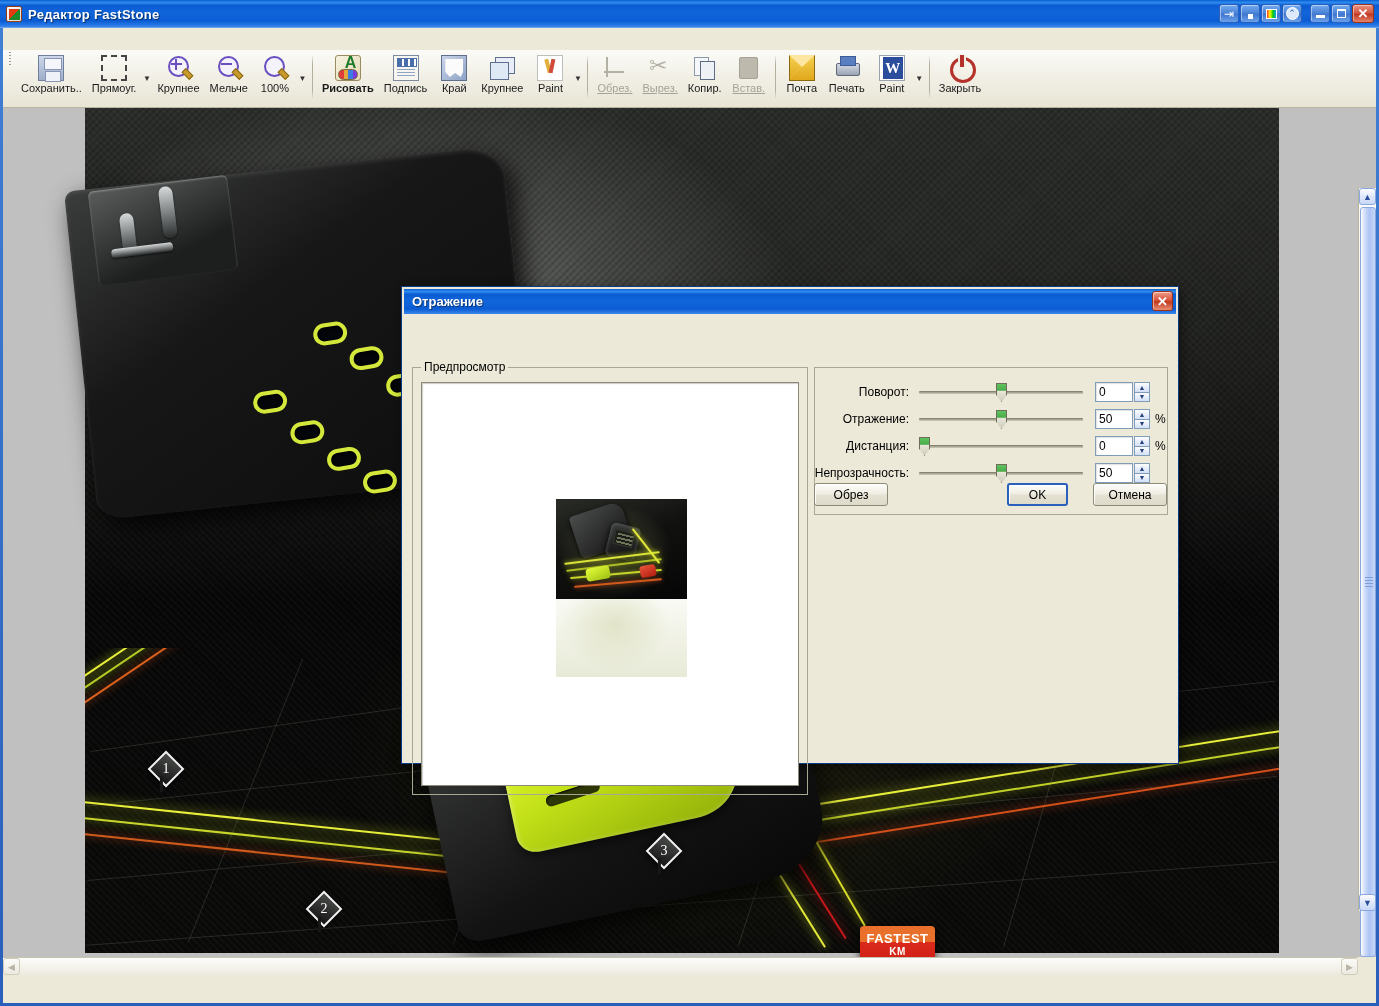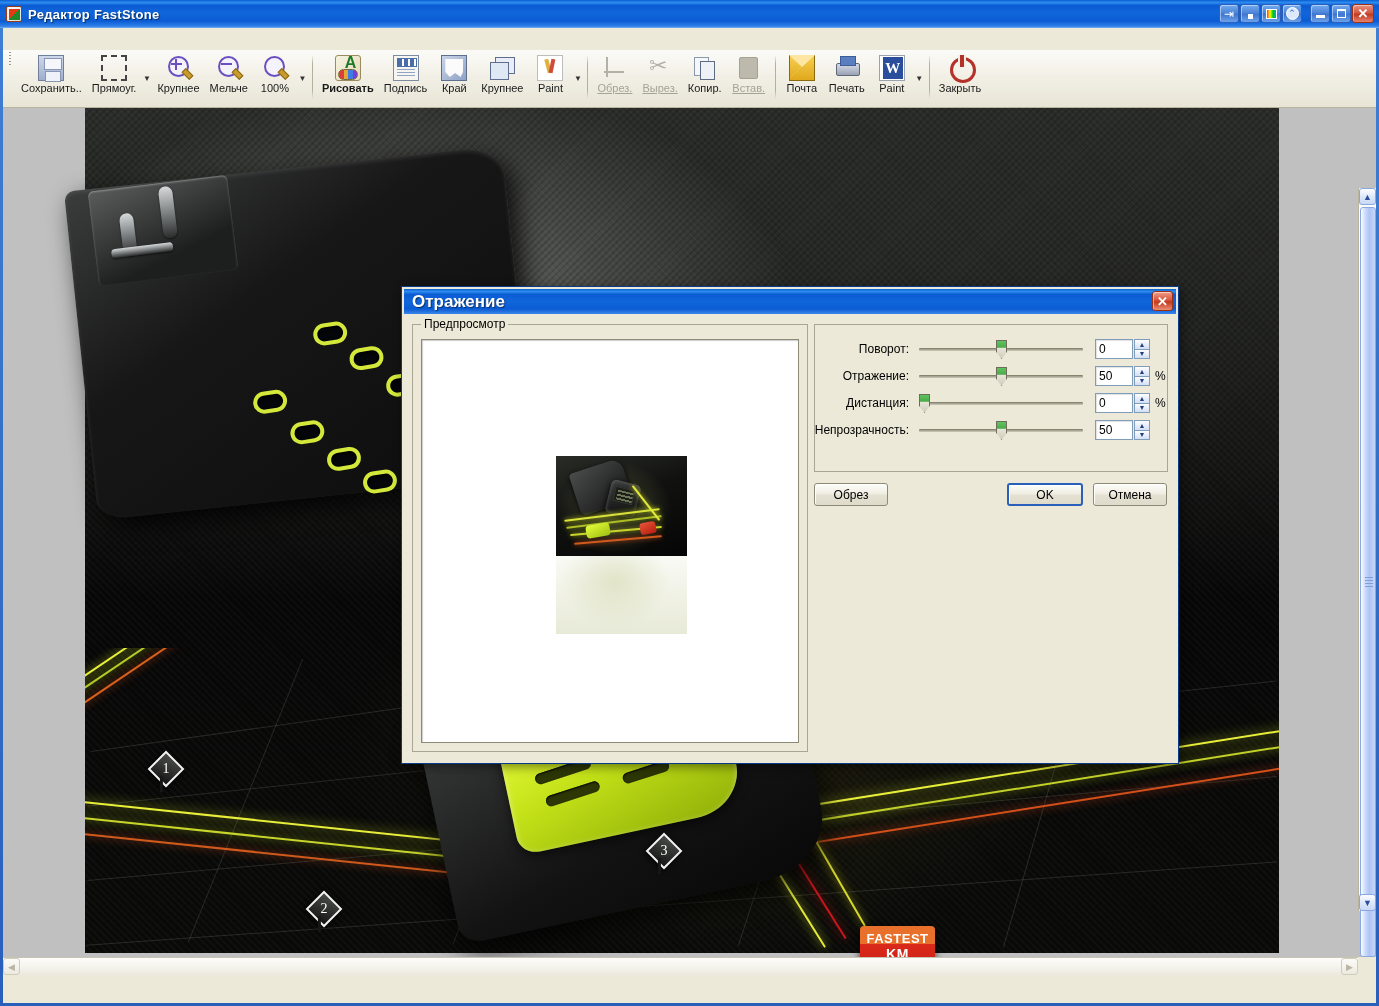--- a/index.html
+++ b/index.html
@@ -238,21 +238,21 @@
     font-family:"Liberation Serif",serif;
   }
   .marker .stick{ position:absolute; left:17px; top:17px; width:3px;height:16px;background:#171717;transform:rotate(-45deg);}
   .tooltip-fastest{
     position:absolute; left:775px; top:818px; width:75px;
     background:linear-gradient(180deg,#e8702a 0%,#e8702a 42%,#d92a1c 43%,#cf1f13 100%);
     border-radius:4px; padding:5px 0 6px 0; text-align:center;
     box-shadow:0 2px 8px rgba(0,0,0,.7);
   }
   .tooltip-fastest .l1{ color:#fff; font-size:13px; font-weight:bold; letter-spacing:.5px; display:block;}
-  .tooltip-fastest .l2{ color:#fff; font-size:14px; font-weight:bold; letter-spacing:.5px; display:block;}
+  .tooltip-fastest .l2{ color:#fff; font-size:10px; font-weight:bold; letter-spacing:.5px; display:block;}
   .tooltip-fastest:after{
     content:""; position:absolute; left:26px; bottom:-15px;
     border-left:11px solid transparent; border-right:11px solid transparent;
     border-top:17px solid #cf1f13;
   }
 
   
   .sb-v{
     position:absolute; right:0; top:80px; bottom:46px; width:18px;
     background:#f2f1ea; border-left:1px solid #b9b49e;
@@ -304,32 +304,32 @@
     position:absolute; left:398px; top:258px; width:778px; height:478px;
     background:#ece9d8;
     border:1px solid #0a3a8a;
     box-shadow:3px 3px 10px rgba(0,0,0,.45);
   }
   #dlg-title{
     height:25px; margin:2px 2px 0 2px;
     background:linear-gradient(180deg,#0a5fd0 0%,#2d8bf0 10%,#0b5bd2 22%,#1166db 50%,#0b5cd4 80%,#3a86ea 100%);
     display:flex; align-items:center; padding-left:8px; position:relative;
   }
-  #dlg-title .t{ color:#fff; font-weight:bold; font-size:17px; text-shadow:1px 1px 1px rgba(0,0,0,.5);}
+  #dlg-title .t{ color:#fff; font-weight:bold; font-size:13px; text-shadow:1px 1px 1px rgba(0,0,0,.5);}
   #dlg-close{
     position:absolute; right:3px; top:2px; width:21px;height:20px;
     background:linear-gradient(180deg,#ef9d8a 0%,#d9553a 45%,#c23a1f 55%,#ea8e72 100%);
     border:1px solid #9c3015; border-radius:3px;
     color:#fff; font-weight:bold; font-size:13px;
     display:flex; align-items:center; justify-content:center;
     box-shadow:inset 1px 1px 0 rgba(255,255,255,.5);
   }
   #dlg-body{ position:absolute; left:2px; right:2px; top:29px; bottom:2px; }
   .gbox{
-    position:absolute; border:1px solid #a9a693; border-top-color:#a9a693;
+    position:absolute; border:1px solid #a9a693; border-top-color:#a9a693;margin-top:43px;
   }
   .glabel{
     position:absolute; top:-8px; left:8px; background:#ece9d8; padding:0 3px;
     font-size:12px; color:#000;
   }
   #preview-group{ left:8px; top:8px; width:396px; height:428px; }
   #preview-canvas{
     position:absolute; left:8px; top:14px; width:378px; height:404px;
     background:#fff; border:1px solid #8d8a78;
     box-shadow:inset 1px 1px 1px rgba(0,0,0,.2);
@@ -748,19 +748,19 @@
             <div class="spin-btns">
               <div class="spin-b">▲</div>
               <div class="spin-b">▼</div>
             </div>
             <div class="pct"></div>
           </div>
 
         </div>
 
         <div class="dbtn" style="left:410px;top:167px;width:74px;">Обрез</div>
-        <div class="dbtn default" style="left:603px;top:167px;width:76px;">OK</div>
+        <div class="dbtn default" style="left:603px;top:167px;width:61px;">OK</div>
         <div class="dbtn" style="left:689px;top:167px;width:74px;">Отмена</div>
       </div>
     </div>
 
   </div>
 </div>
 
 </body></html>

